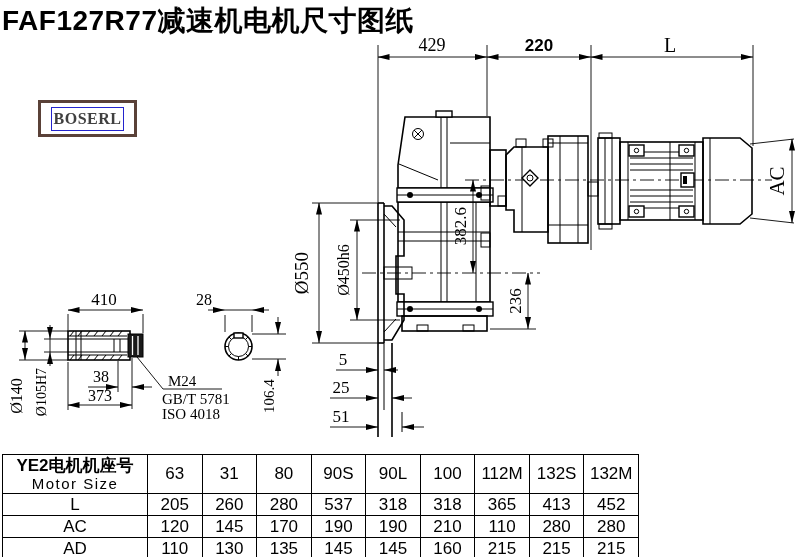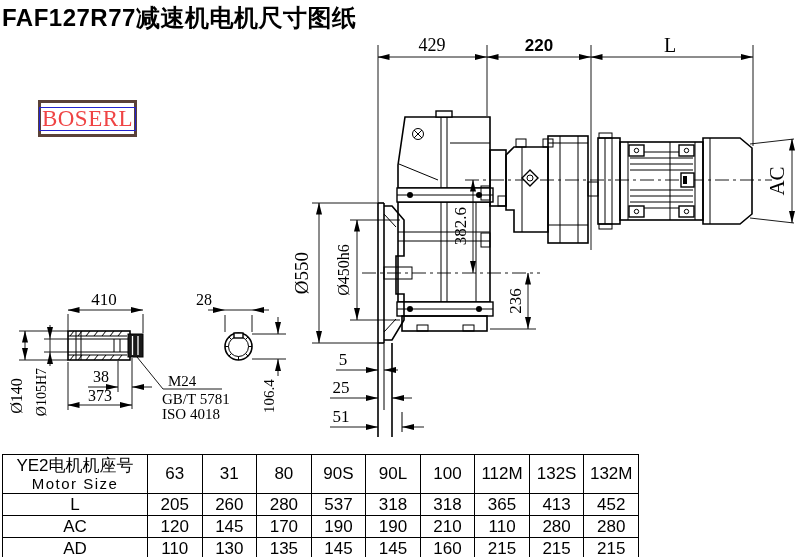--- a/index.html
+++ b/index.html
@@ -1,40 +1,40 @@
 <!DOCTYPE html>
 <html><head>
 <meta charset="utf-8">
 <style>
   html,body{margin:0;padding:0;background:#fff;}
   #stage{position:relative;width:800px;height:557px;background:#fff;overflow:hidden;
          font-family:"Liberation Sans",sans-serif;color:#000;}
-  #page-title{position:absolute;left:2px;top:2px;font-size:24px;font-weight:700;
+  #page-title{position:absolute;left:2px;top:2px;font-size:28px;font-weight:700;
               letter-spacing:0.5px;white-space:nowrap;}
   #brand-logo{position:absolute;left:38px;top:100px;width:93px;height:31px;
               border:3px solid #5a4138;background:#fff;display:flex;align-items:center;justify-content:center;}
   #brand-logo .inner{border:1px solid #2323cd;padding:0 2px;line-height:22px;
-              font-family:"Liberation Serif","DejaVu Serif",serif;font-weight:400;
-              font-size:23px;color:#ef4444;letter-spacing:0.5px;}
+              font-family:"Liberation Serif","DejaVu Serif",serif;font-weight:700;
+              font-size:16px;color:#404040;letter-spacing:0.5px;}
   svg{position:absolute;left:0;top:0;}
   .o{fill:none;stroke:#000;stroke-width:1.6;}
   .t{fill:none;stroke:#000;stroke-width:1;}
   .d{fill:none;stroke:#000;stroke-width:0.9;}
   .w{fill:#fff;stroke:#000;stroke-width:1.4;}
   .cl{fill:none;stroke:#000;stroke-width:0.9;stroke-dasharray:14 4 3 4;}
   .ds{font-family:"Liberation Serif","DejaVu Serif",serif;fill:#000;text-anchor:middle;}
   .dsl{font-family:"Liberation Serif","DejaVu Serif",serif;fill:#000;text-anchor:start;}
   .dbold{font-family:"Liberation Sans",sans-serif;font-weight:700;fill:#000;text-anchor:middle;}
   
   #spec-table{position:absolute;left:2px;top:454px;width:637px;border-collapse:collapse;
               table-layout:fixed;background:#fff;}
   #spec-table td{border:1.5px solid #000;text-align:center;vertical-align:middle;
               font-size:17px;padding:0;height:21px;}
   #spec-table tr.hdr td{height:38px;}
-  #spec-table .cn{font-size:17px;line-height:19px;}
+  #spec-table .cn{font-size:17px;line-height:19px;font-weight:bold;}
   #spec-table .en{font-family:Liberation Sans, sans-serif;
               font-size:15px;letter-spacing:1.5px;line-height:17px;}
 </style>
 </head>
 <body>
 
 <div id="stage">
 
   <div id="page-title">FAF127R77减速机电机尺寸图纸</div>
 

